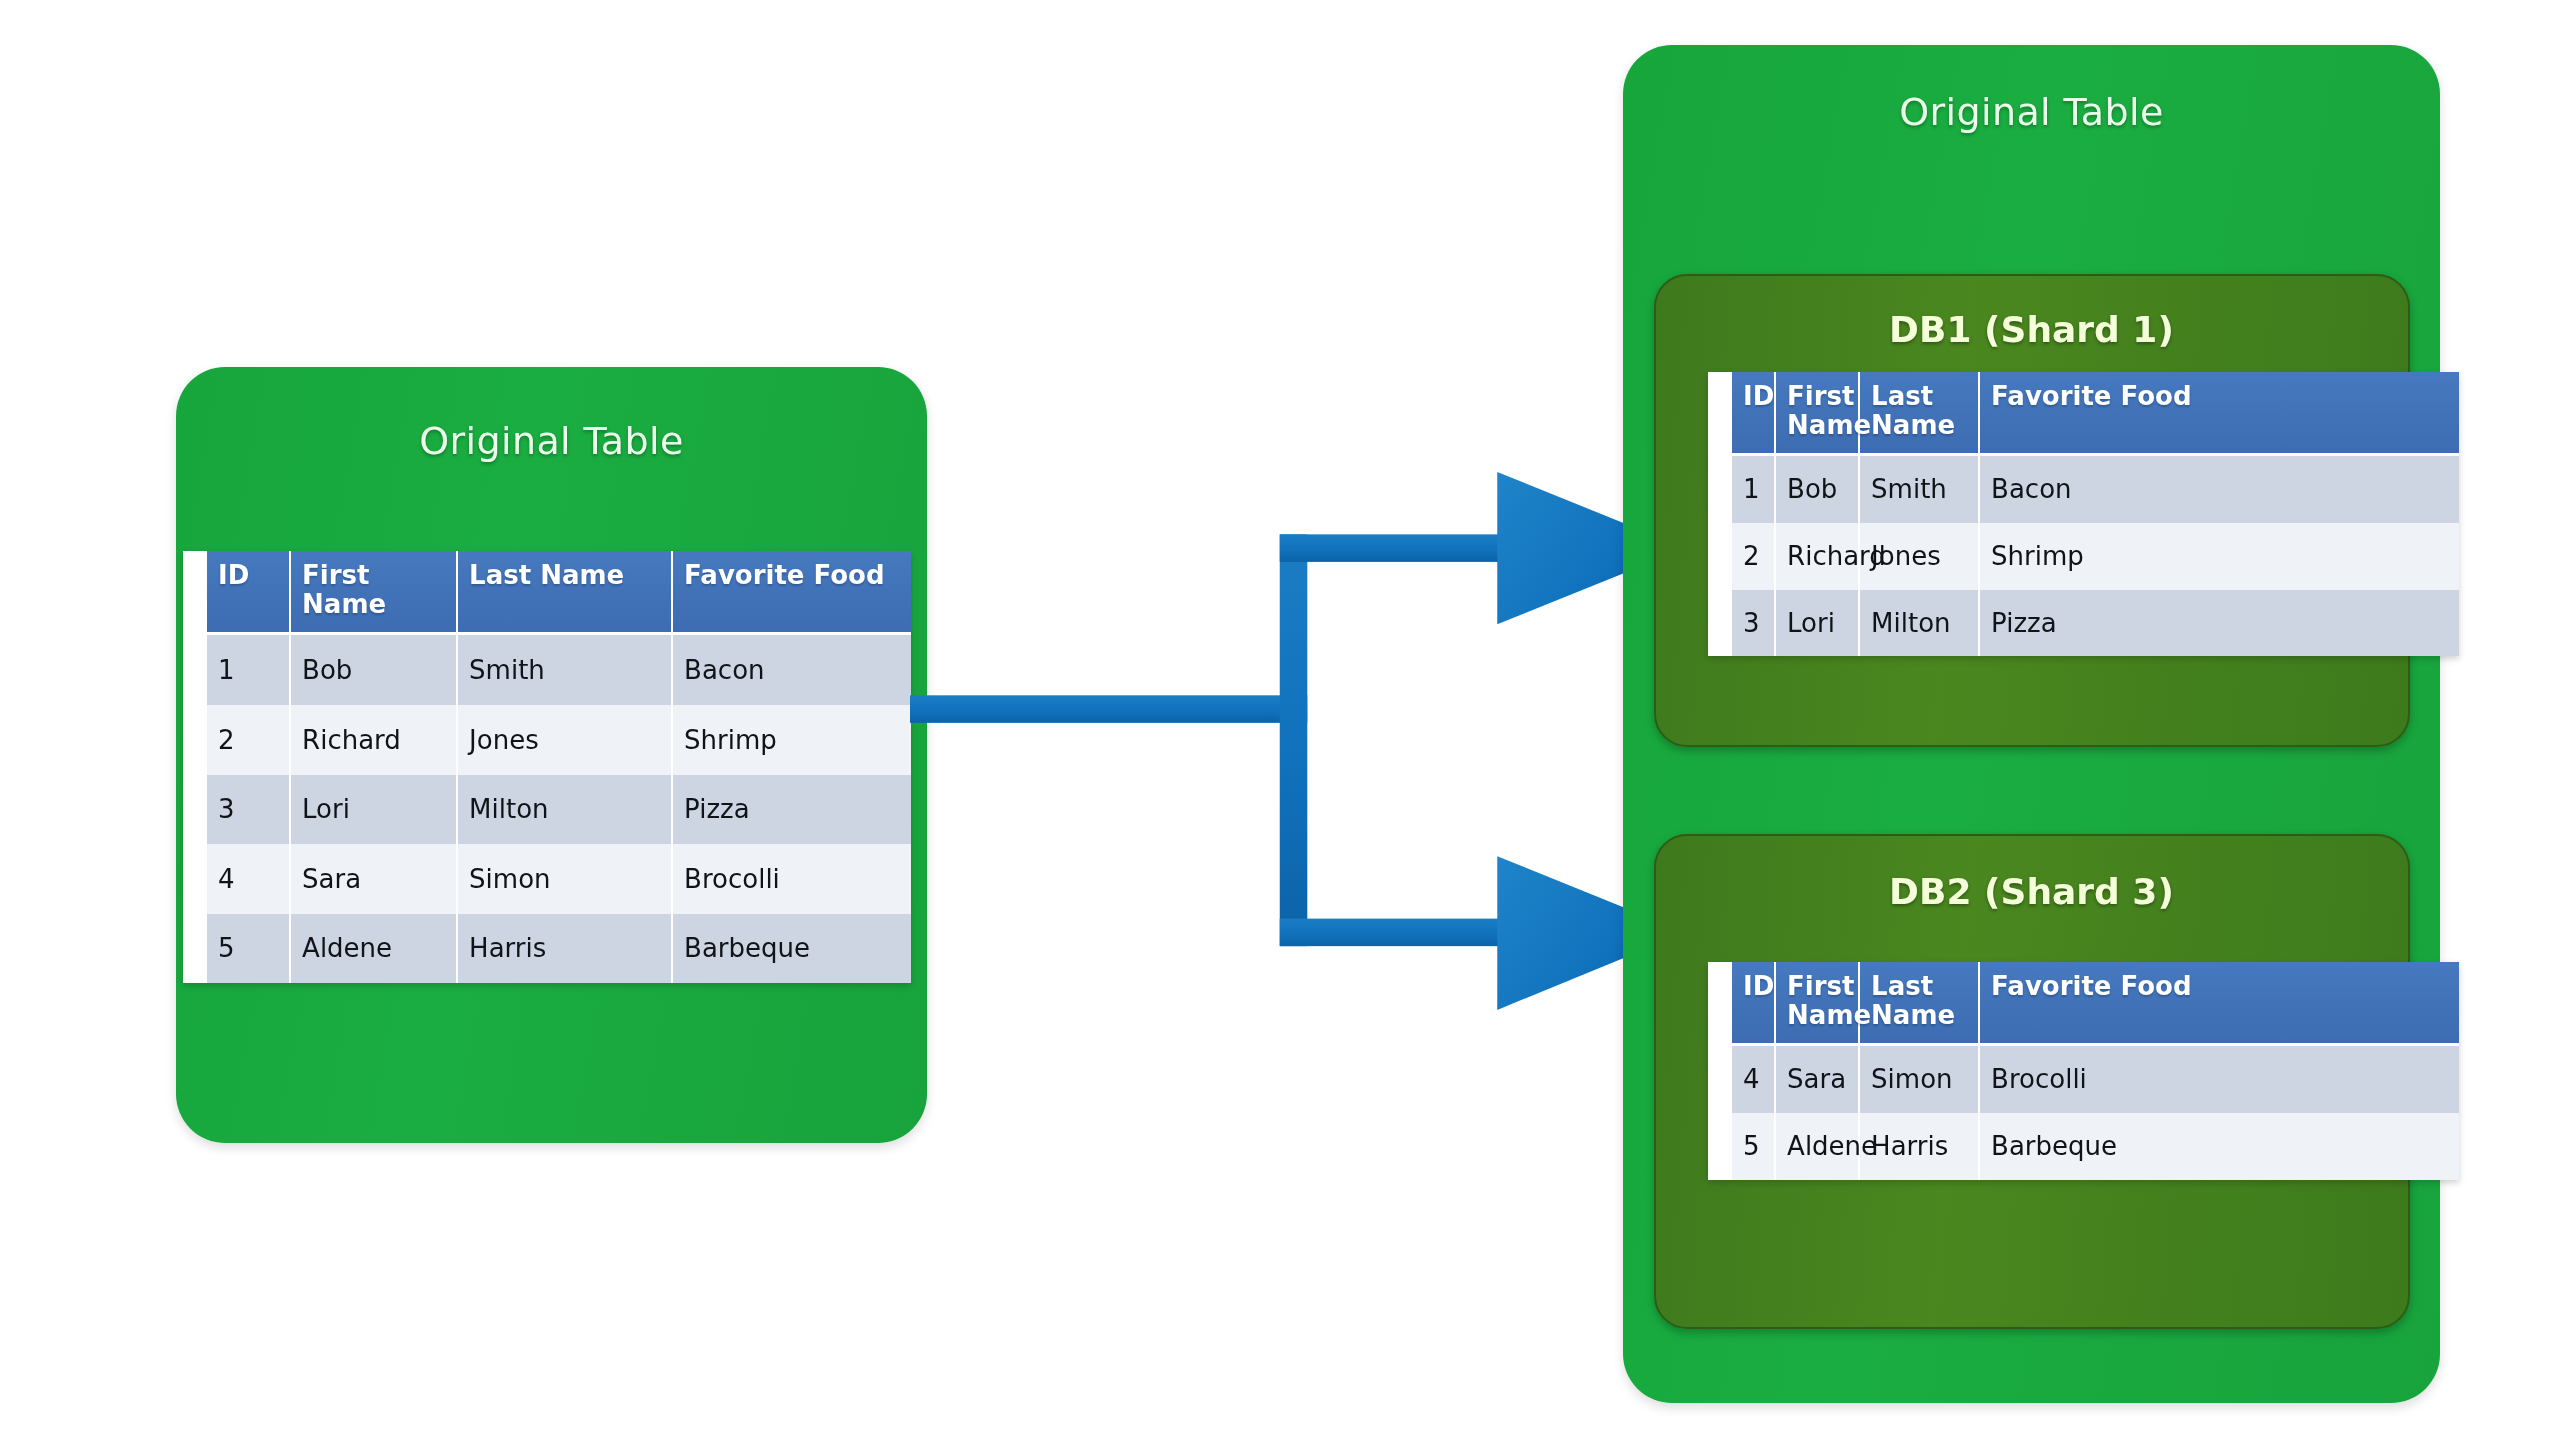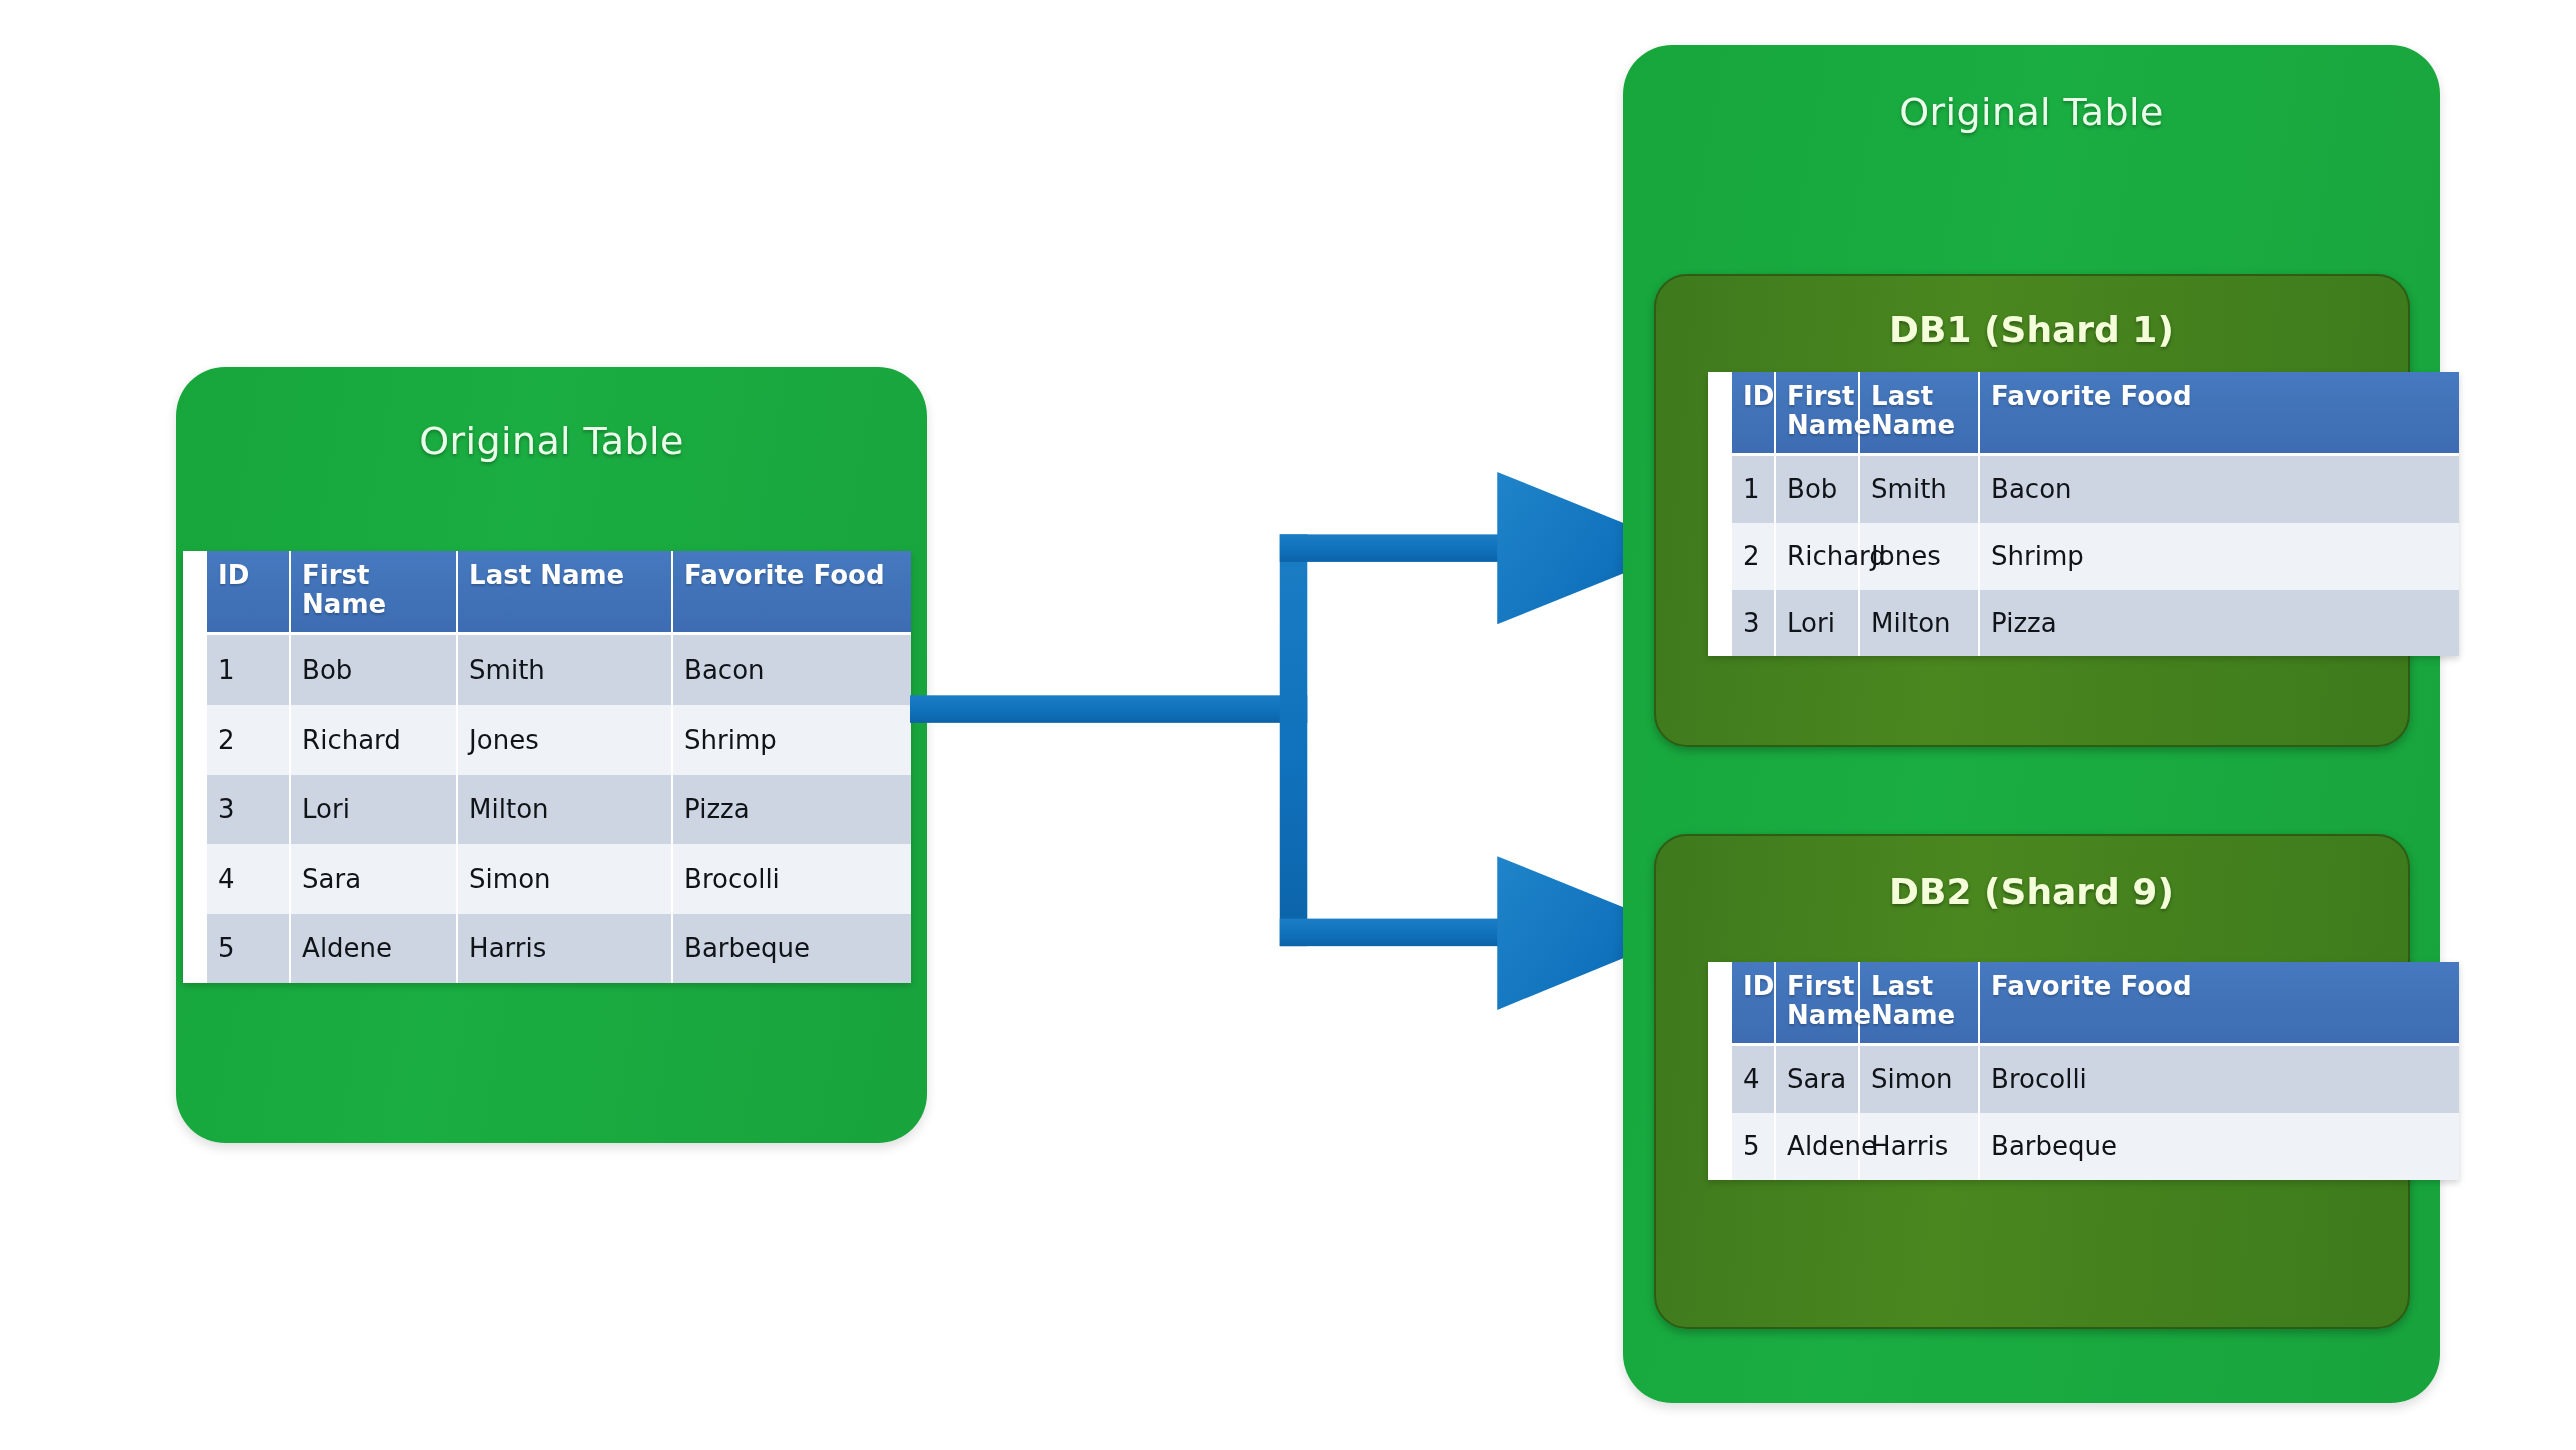--- a/index.html
+++ b/index.html
@@ -285,21 +285,21 @@
             <td>3</td>
             <td>Lori</td>
             <td>Milton</td>
             <td>Pizza</td>
           </tr>
         </tbody>
       </table>
     </div>
 
     <div id="shard-panel-2" class="shard-panel">
-      <div id="shard-title-2" class="shard-title">DB2 (Shard 9)</div>
+      <div id="shard-title-2" class="shard-title">DB2 (Shard 3)</div>
 
       <table id="db2-table" class="data-table shard-table">
         <colgroup>
           <col class="c-id">
             <col class="c-first">
             <col class="c-last">
             <col class="c-food">
         </colgroup>
         <thead>
           <tr>

